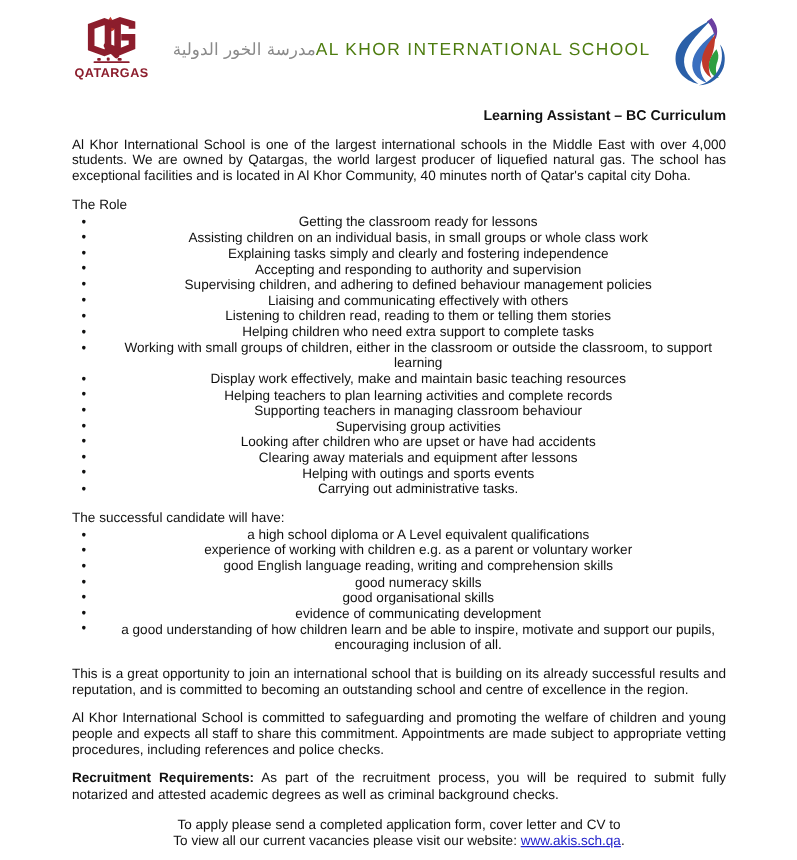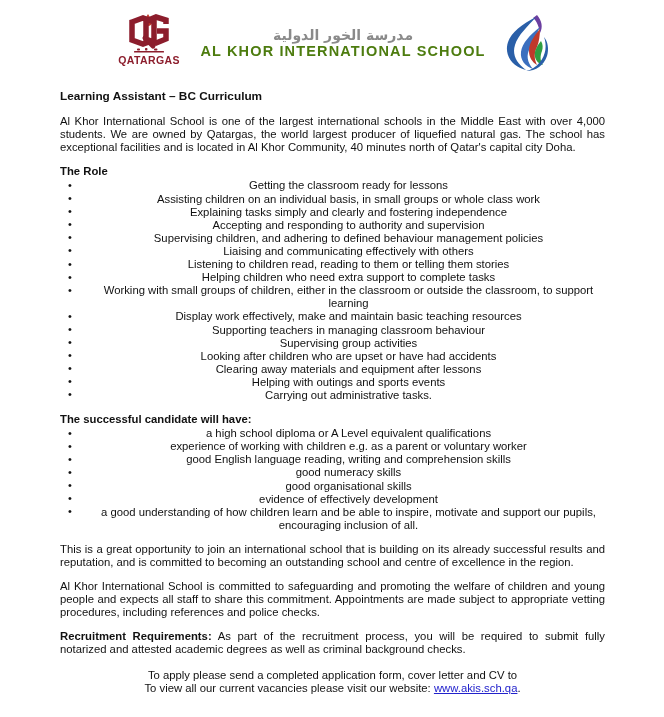--- a/index.html
+++ b/index.html
@@ -35,25 +35,24 @@
   }
   .qg-logo {
     width: 74px;
     height: 62px;
     position: relative;
     flex: none;
   }
   .qg-logo svg { display: block; }
   .school-wordmark {
     display: flex;
-    flex-direction: column;
-    align-items: center;
+    flex-direction: row;
+    align-items: flex-start;
     line-height: 1;
     flex: none;
-    font-weight: bold;
   }
   .arabic-name {
     font-family: "DejaVu Sans", sans-serif;
     font-size: 14px;
     color: #8a8a8a;
     letter-spacing: 1px;
     direction: rtl;
     white-space: nowrap;
     margin-bottom: 2px;
   }
@@ -70,32 +69,32 @@
   }
   .akis-flame svg { display: block; }
 
   
   .doc-body {
     padding: 0 59px 0 60px;
     font-size: 11.3px;
     line-height: 13.1px;
   }
   .doc-title {
-    text-align: left;
+    text-align: right;
     font-weight: bold;
     font-size: 11.8px;
     margin: 20px 0 12px 0;
   }
   p.para {
     text-align: justify;
     margin: 0 0 11px 0;
   }
   p.para.tight { margin-bottom: 0; }
   .sec-head {
-    font-weight: bold;
+    font-weight: normal;
     margin: 0 0 1px 0;
   }
   ul.bullets {
     list-style: none;
     margin: 0 0 11px 0;
     padding: 0;
     text-align: center;
   }
   ul.bullets li {
     position: relative;
@@ -186,36 +185,37 @@
       <li>Getting the classroom ready for lessons</li>
       <li>Assisting children on an individual basis, in small groups or whole class work</li>
       <li>Explaining tasks simply and clearly and fostering independence</li>
       <li>Accepting and responding to authority and supervision</li>
       <li>Supervising children, and adhering to defined behaviour management policies</li>
       <li>Liaising and communicating effectively with others</li>
       <li>Listening to children read, reading to them or telling them stories</li>
       <li>Helping children who need extra support to complete tasks</li>
       <li>Working with small groups of children, either in the classroom or outside the classroom, to support learning</li>
       <li>Display work effectively, make and maintain basic teaching resources</li>
+      <li>Helping teachers to plan learning activities and complete records</li>
       <li>Supporting teachers in managing classroom behaviour</li>
       <li>Supervising group activities</li>
       <li>Looking after children who are upset or have had accidents</li>
       <li>Clearing away materials and equipment after lessons</li>
       <li>Helping with outings and sports events</li>
       <li>Carrying out administrative tasks.</li>
     </ul>
 
     <div class="sec-head">The successful candidate will have:</div>
     <ul class="bullets">
       <li>a high school diploma or A Level equivalent qualifications</li>
       <li>experience of working with children e.g. as a parent or voluntary worker</li>
       <li>good English language reading, writing and comprehension skills</li>
       <li>good numeracy skills</li>
       <li>good organisational skills</li>
-      <li>evidence of effectively development</li>
+      <li>evidence of communicating development</li>
       <li>a good understanding of how children learn and be able to inspire, motivate and support our pupils, encouraging inclusion of all.</li>
     </ul>
 
     <p class="para">This is a great opportunity to join an international school that is building on its already successful results and reputation, and is committed to becoming an outstanding school and centre of excellence in the region.</p>
 
     <p class="para">Al Khor International School is committed to safeguarding and promoting the welfare of children and young people and expects all staff to share this commitment. Appointments are made subject to appropriate vetting procedures, including references and police checks.</p>
 
     <p class="para tight"><span class="bold">Recruitment Requirements:</span><span> As part of the recruitment process, you will be required to submit fully notarized and attested academic degrees as well as criminal background checks.</span></p>
 
     <div class="closing">

